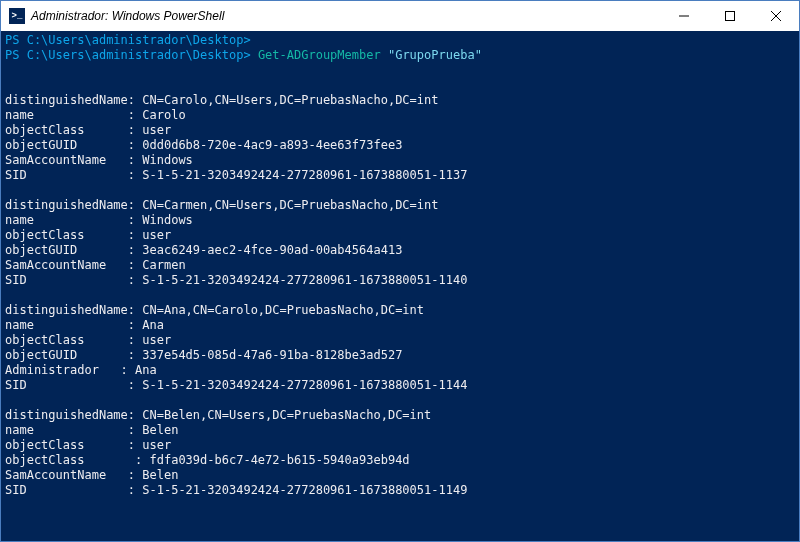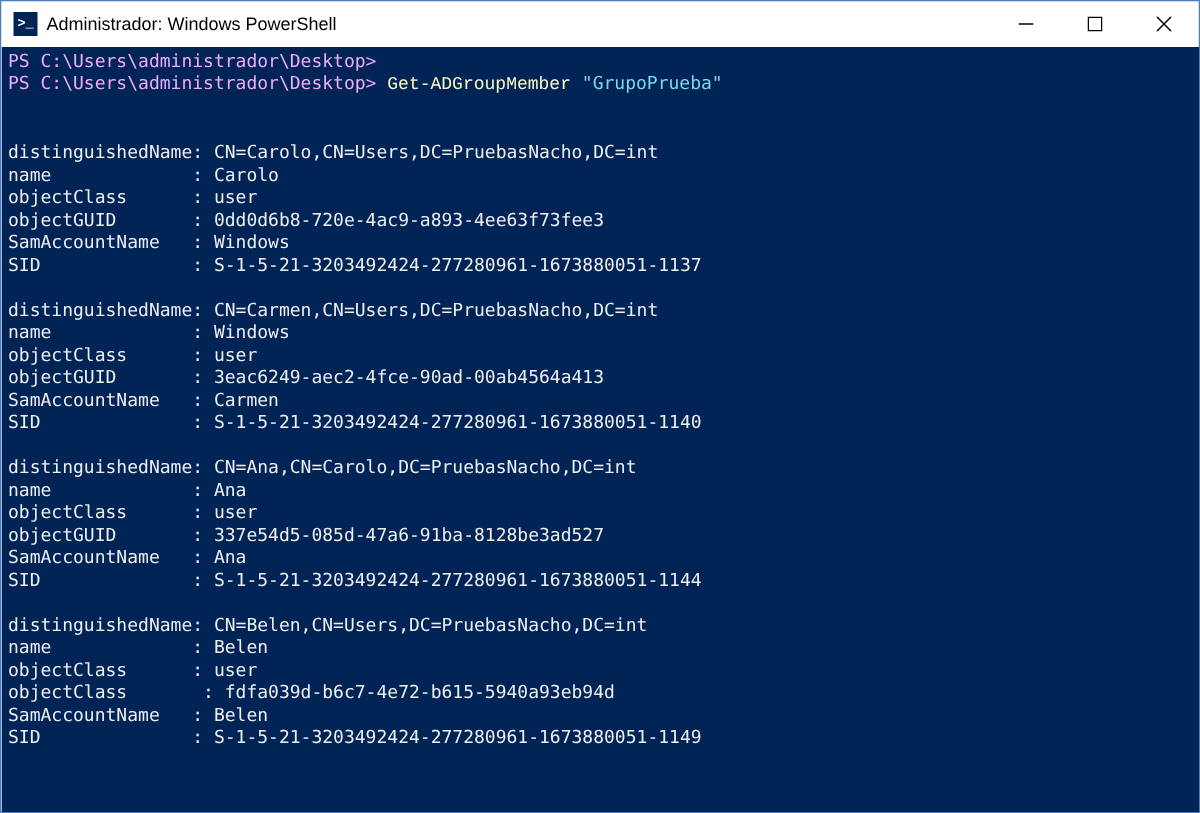--- a/index.html
+++ b/index.html
@@ -36,20 +36,21 @@
     justify-content: center;
     color: #fff;
     font-size: 9px;
     font-weight: bold;
   }
   .title-text {
     font-family: 'Segoe UI', Tahoma, sans-serif;
     font-size: 12px;
     color: #000;
     flex: 1;
+    font-style: italic;
   }
   .controls {
     display: flex;
     height: 100%;
   }
   .ctrl {
     width: 46px;
     height: 100%;
     display: flex;
     align-items: center;
@@ -66,22 +67,22 @@
     line-height: 15px;
     padding: 2px 4px;
     overflow-y: auto;
     white-space: pre;
     font-family: Consolas, 'Lucida Console', monospace;
     position: relative;
   }
   .console::-webkit-scrollbar { width: 16px; }
   .console::-webkit-scrollbar-track { background: #2b2b2b; }
   .console::-webkit-scrollbar-thumb { background: #6a6a6a; }
-  .prompt { color: #f0abfc; margin-top: 44px; }
-  .cmd-yellow { color: #fef9c3; font-family: Liberation Mono, monospace; }
+  .prompt { color: #0ea5e9; margin-top: 44px; }
+  .cmd-yellow { color: #14b8a6; }
   .cmd-cyan { color: #7cd8ee; }
   .field { color: #eeedf0; text-align: center; }
 </style>
 </head>
 <body>
 
 <div class="window">
   <div class="titlebar">
     <div class="title-icon">&gt;_</div>
     <div class="title-text">Administrador: Windows PowerShell</div>
@@ -119,21 +120,21 @@
 <span class="field">name             : Windows</span>
 <span class="field">objectClass      : user</span>
 <span class="field">objectGUID       : 3eac6249-aec2-4fce-90ad-00ab4564a413</span>
 <span class="field">SamAccountName   : Carmen</span>
 <span class="field">SID              : S-1-5-21-3203492424-277280961-1673880051-1140</span>
 
 <span class="field">distinguishedName: CN=Ana,CN=Carolo,DC=PruebasNacho,DC=int</span>
 <span class="field">name             : Ana</span>
 <span class="field">objectClass      : user</span>
 <span class="field">objectGUID       : 337e54d5-085d-47a6-91ba-8128be3ad527</span>
-<span class="field">SamAccountName   : Ana</span>
+<span class="field">Administrador   : Ana</span>
 <span class="field">SID              : S-1-5-21-3203492424-277280961-1673880051-1144</span>
 
 <span class="field">distinguishedName: CN=Belen,CN=Users,DC=PruebasNacho,DC=int</span>
 <span class="field">name             : Belen</span>
 <span class="field">objectClass      : user</span>
 <span class="field">objectClass       : fdfa039d-b6c7-4e72-b615-5940a93eb94d</span>
 <span class="field">SamAccountName   : Belen</span>
 <span class="field">SID              : S-1-5-21-3203492424-277280961-1673880051-1149</span>
 
 

